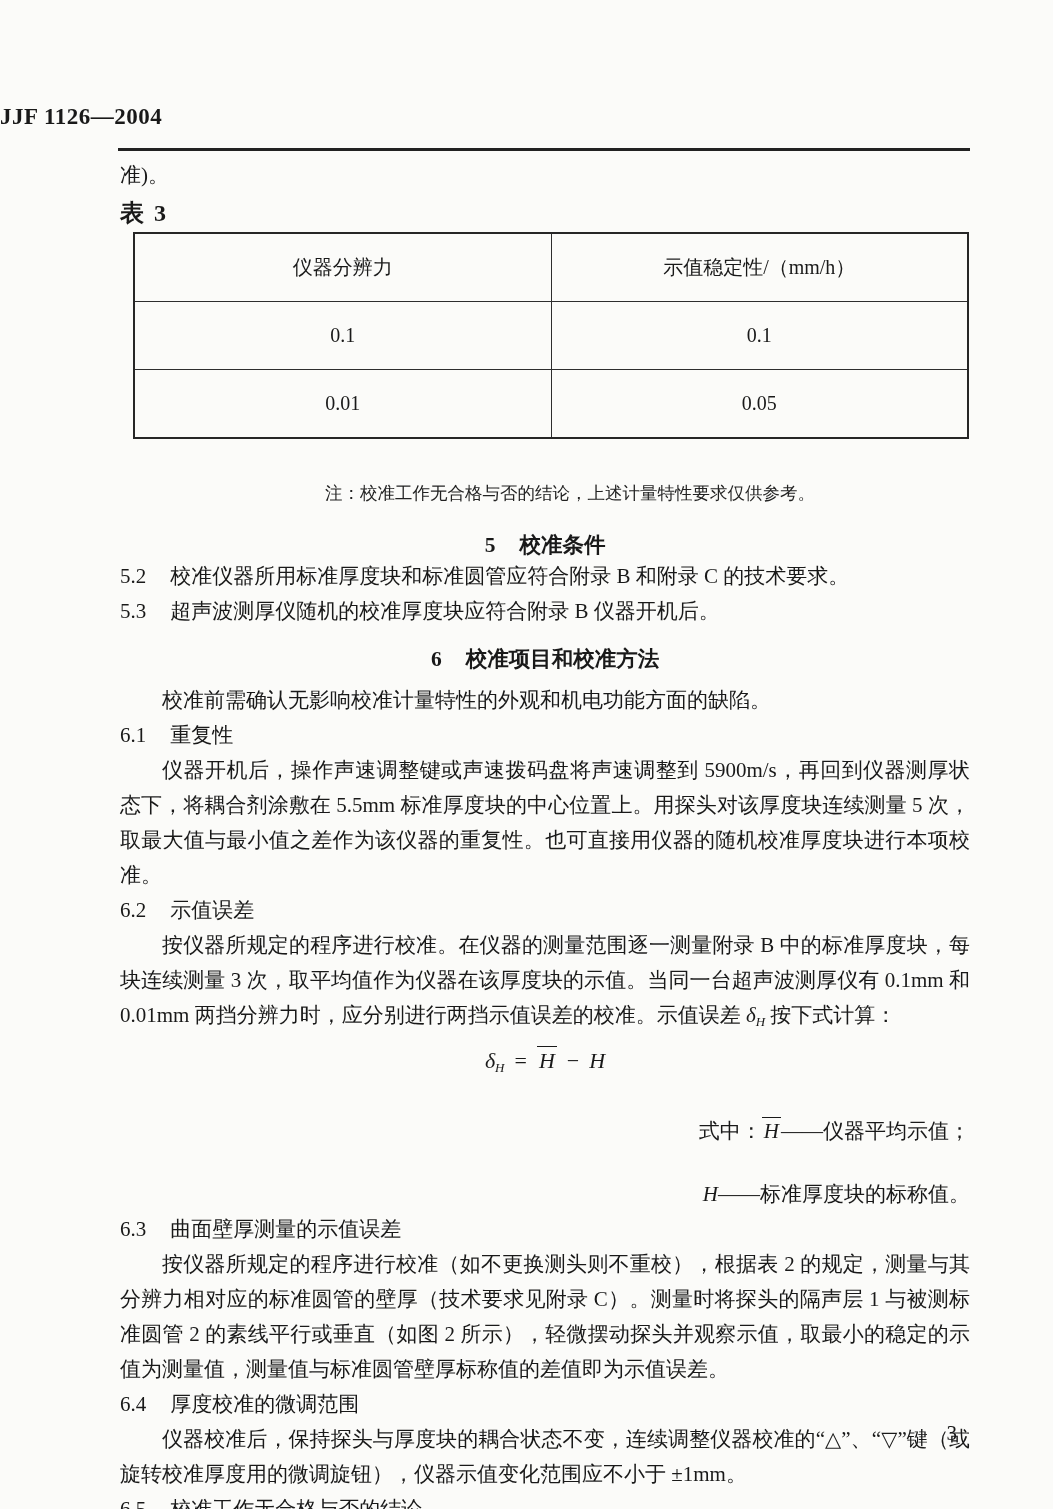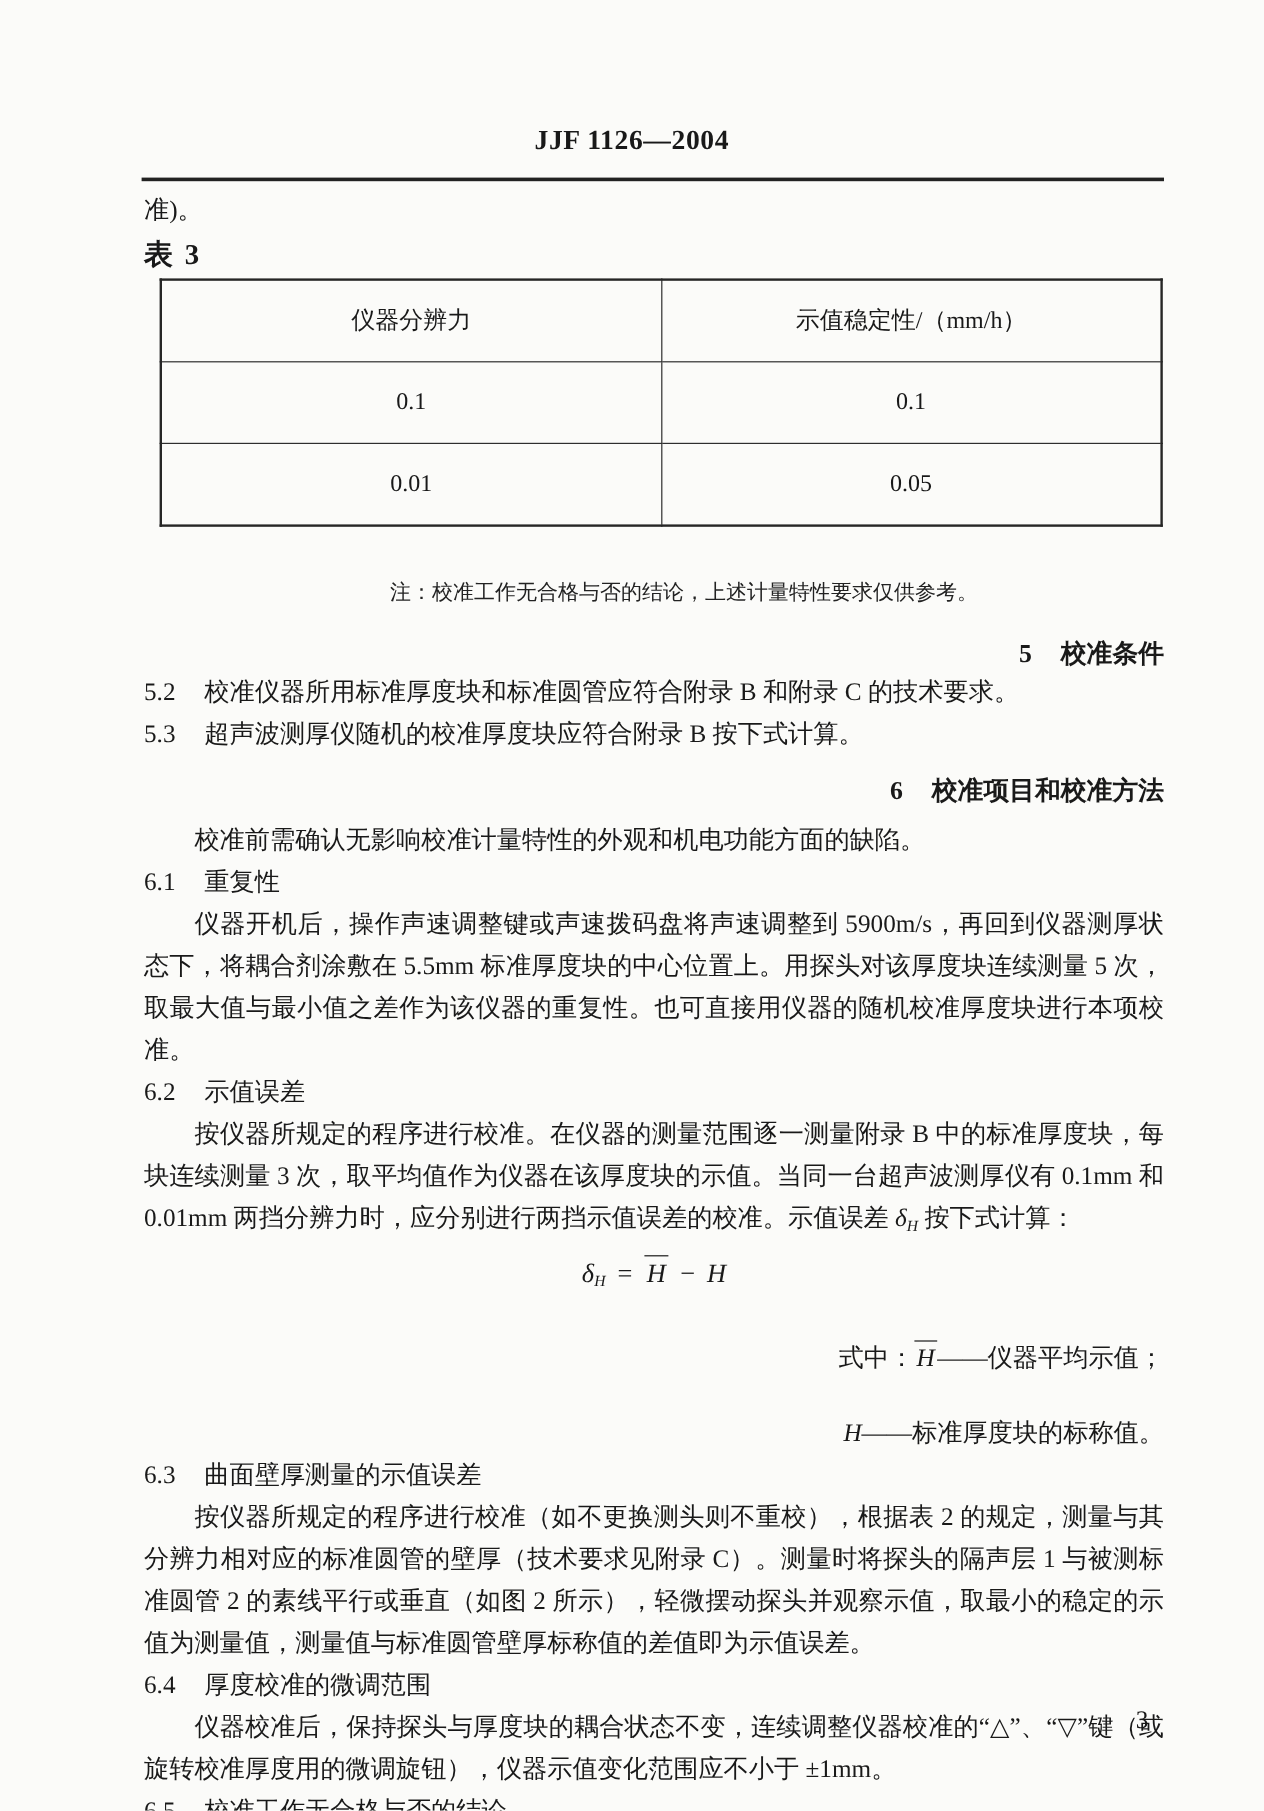--- a/index.html
+++ b/index.html
@@ -4,39 +4,39 @@
 <style>
   * { margin:0; padding:0; box-sizing:border-box; }
   html,body { background:#fbfbf9; }
   .page {
     position:relative; width:1053px; height:1509px; margin:0 auto;
     background:#fbfbf9; color:#191919; overflow:hidden;
     font-family:"Liberation Serif","DejaVu Serif",serif;
   }
   .doc-code {
     position:absolute; top:104px; left:0; width:100%;
-    text-align:center; font-weight:bold; font-size:23px; letter-spacing:.5px;
+    text-align:left; font-weight:bold; font-size:23px; letter-spacing:.5px;
   }
   .head-rule { position:absolute; top:148px; left:118px; width:852px; height:2.5px; background:#222; }
   .body-flow {
     position:absolute; top:158px; left:120px; width:850px;
     font-size:21px; line-height:35px; text-align:justify;
   }
   .tbl-caption { font-weight:bold; font-size:24px; line-height:32px; margin-top:4px; letter-spacing:2px; }
   .spec-table {
     border-collapse:collapse; table-layout:fixed;
     width:836px; margin-left:13px; margin-top:3px;
     border:2.6px solid #262626;
   }
   .spec-table th, .spec-table td {
     border:1.4px solid #2e2e2e; height:38px; padding:16px;
     text-align:center; vertical-align:middle; font-weight:normal; font-size:20px;
   }
   .note { margin-top:42px; padding-left:50px; font-size:17.5px; line-height:24px; color:#222; text-align:center; }
-  .sec-head { margin-top:26px; font-weight:bold; font-size:21.5px; line-height:28px; text-align:right; }
+  .sec-head { margin-top:26px; font-weight:bold; font-size:21.5px; line-height:28px; text-align:center; }
   .sec-head .num { margin-right:24px; }
   .clause { text-align:justify; }
   .clause .num { margin-right:24px; }
   .mt14 { margin-top:14px; }
   .mt20 { margin-top:16px; }
   .mt10 { margin-top:10px; }
   .para { text-indent:2em; }
   .it { font-style:italic; }
   .ol { border-top:1.7px solid #191919; padding:1px 2px 0 2px; }
   sub.fsub { font-size:13px; font-style:italic; vertical-align:-4px; }
@@ -82,21 +82,21 @@
     <p class="note">注：校准工作无合格与否的结论，上述计量特性要求仅供参考。</p>
 
     <div class="sec-head">
       <span class="num">5</span><span>校准条件</span>
     </div>
 
     <p class="clause">
       <span class="num">5.2</span><span>校准仪器所用标准厚度块和标准圆管应符合附录 B 和附录 C 的技术要求。</span>
     </p>
     <p class="clause">
-      <span class="num">5.3</span><span>超声波测厚仪随机的校准厚度块应符合附录 B 按下式计算。</span>
+      <span class="num">5.3</span><span>超声波测厚仪随机的校准厚度块应符合附录 B 仪器开机后。</span>
     </p>
 
     <div class="sec-head mt20">
       <span class="num">6</span><span>校准项目和校准方法</span>
     </div>
 
     <p class="para mt10">校准前需确认无影响校准计量特性的外观和机电功能方面的缺陷。</p>
 
     <p class="clause">
       <span class="num">6.1</span><span>重复性</span>

